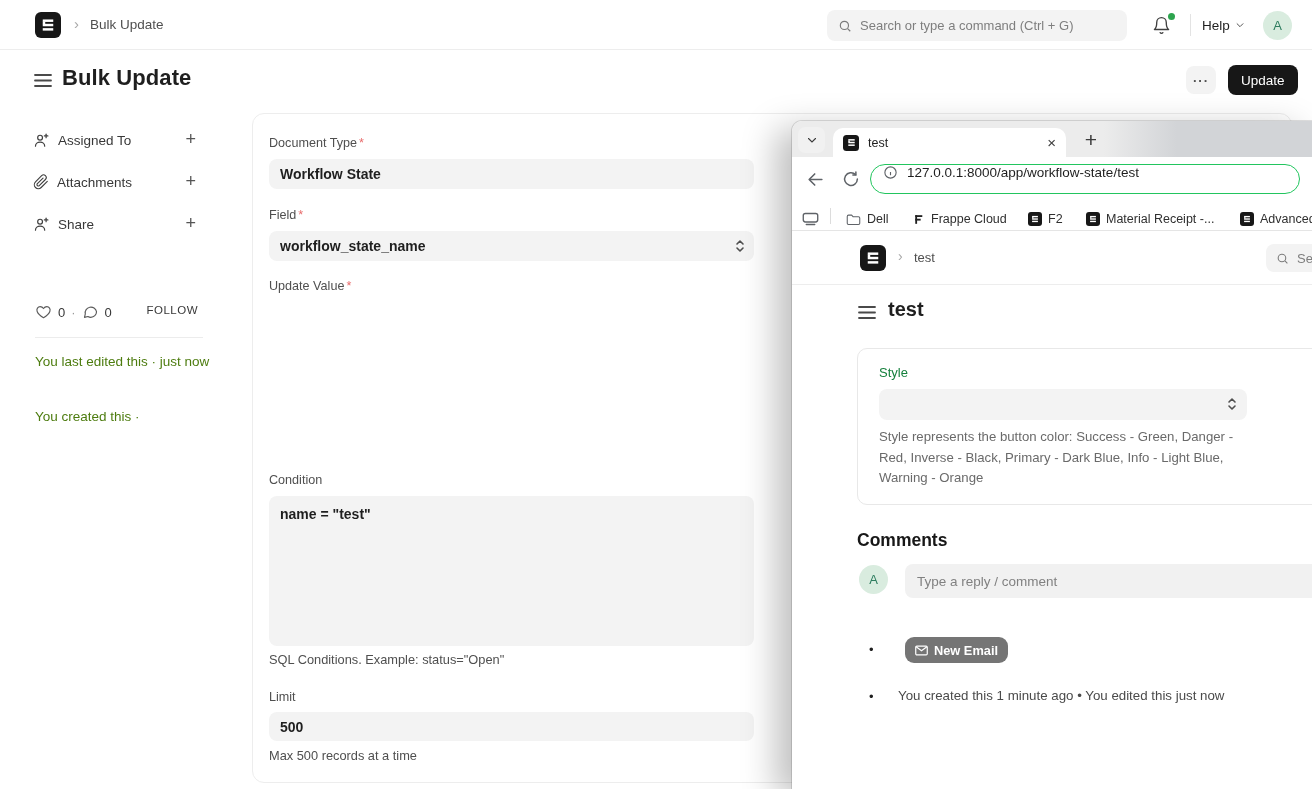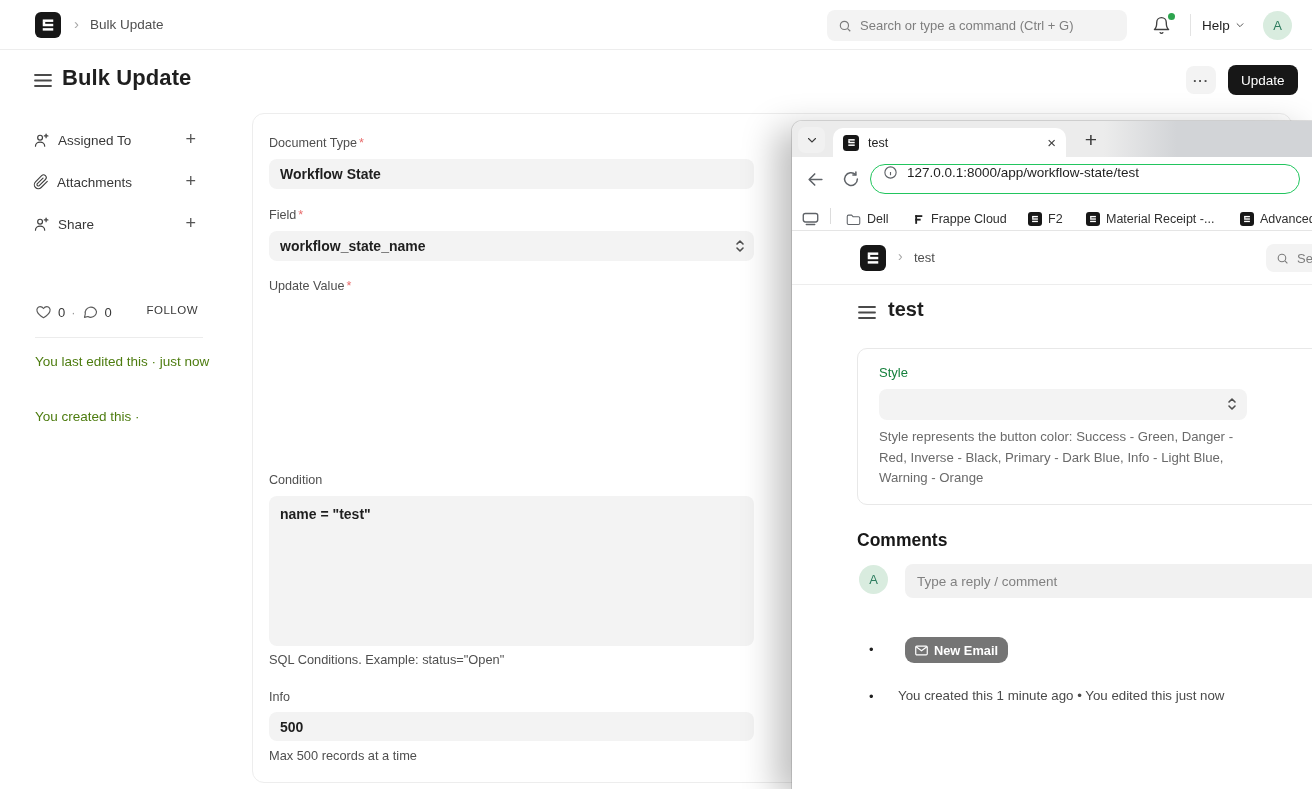--- a/index.html
+++ b/index.html
@@ -226,21 +226,21 @@
       <span>Update Value</span><span class="req">*</span>
     </div>
 
     <div class="f-label" style="top:359px">
       <span>Condition</span>
     </div>
     <textarea class="f-textarea" style="top: 382px;">name = "test"</textarea>
     <div class="f-help" style="top:538px">SQL Conditions. Example: status="Open"</div>
 
     <div class="f-label" style="top:576px">
-      <span>Info</span>
+      <span>Limit</span>
     </div>
     <input class="f-input" style="top: 598px; height: 29px;" value="500">
     <div class="f-help" style="top:634px">Max 500 records at a time</div>
   </section>
 
   <div class="bwin">
 
     <div class="tabstrip">
       <button class="tab-search-btn">
         <svg width="12" height="12" viewBox="0 0 24 24" fill="none" stroke="#3c3c3c" stroke-width="2.2" stroke-linecap="round">

